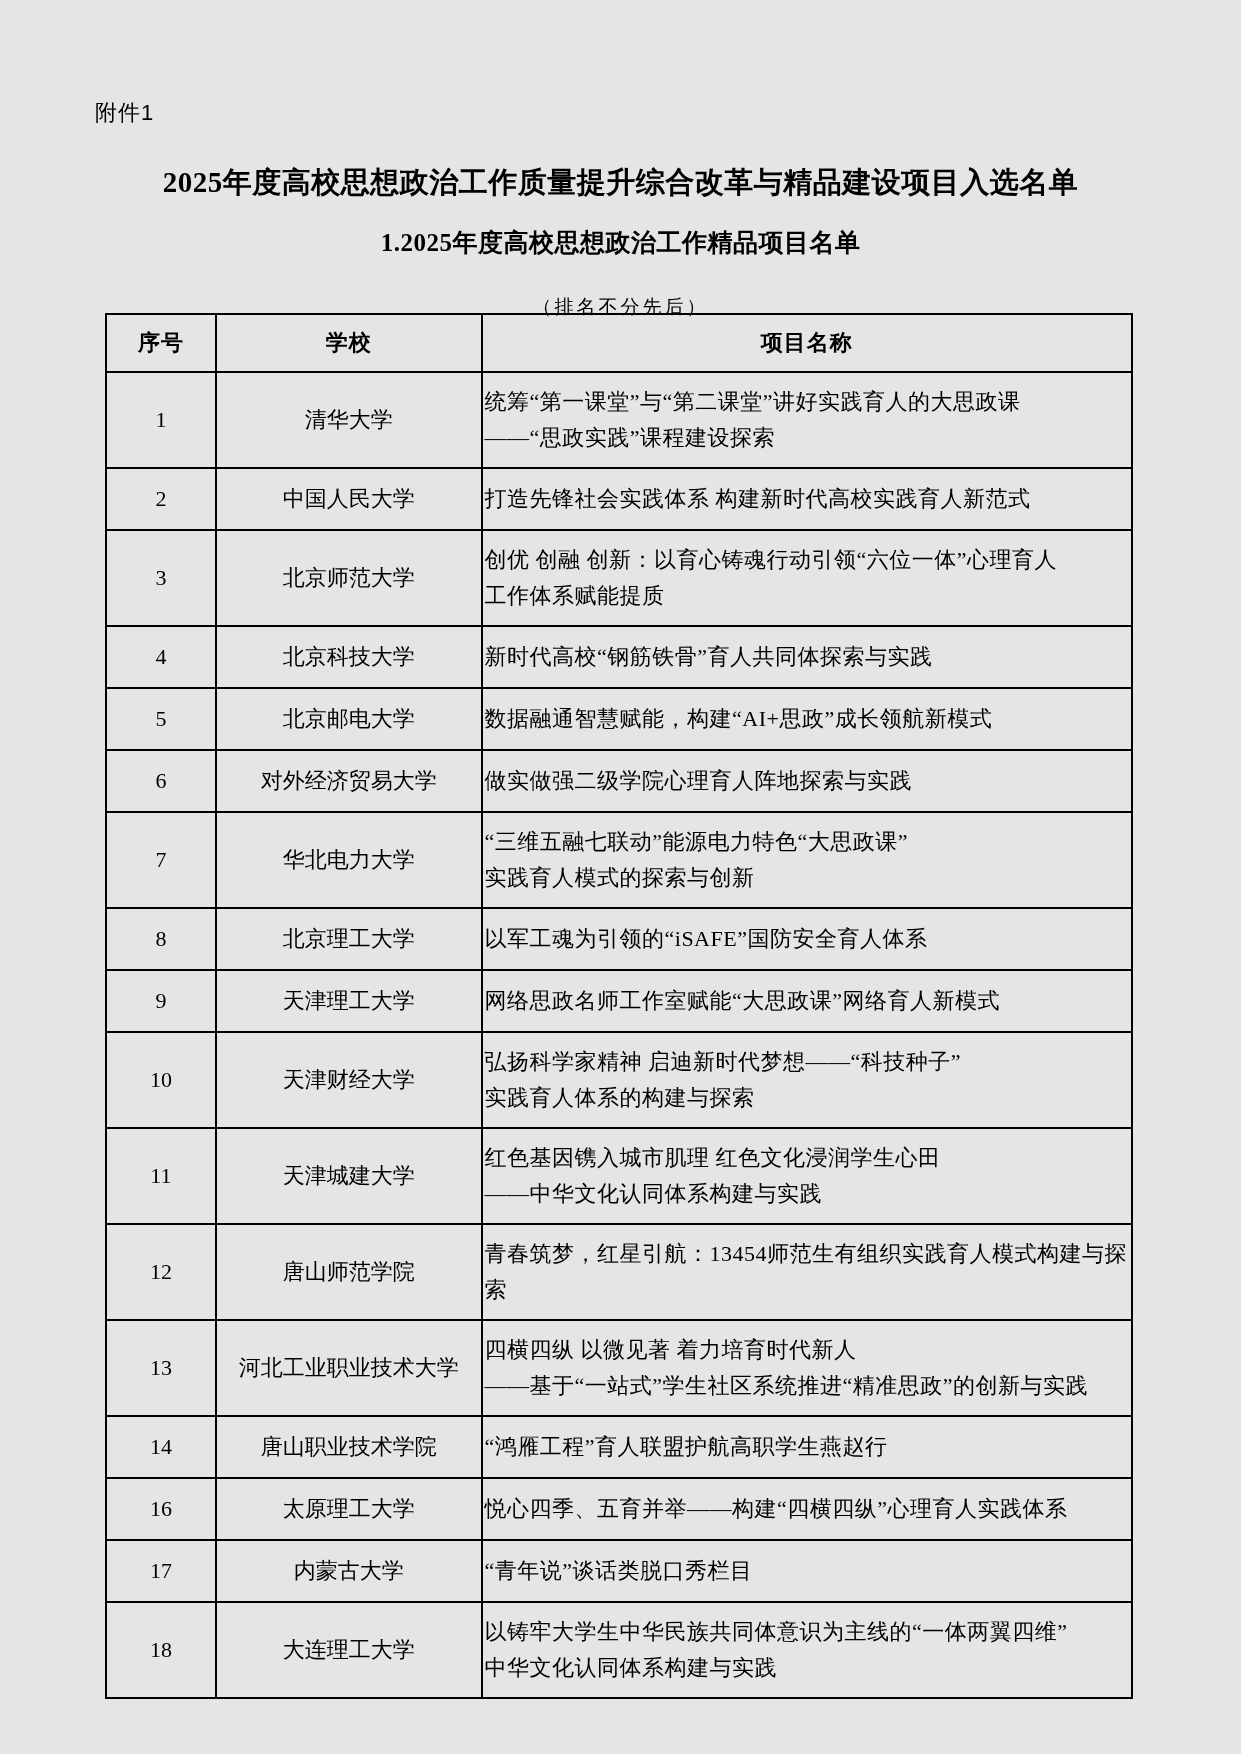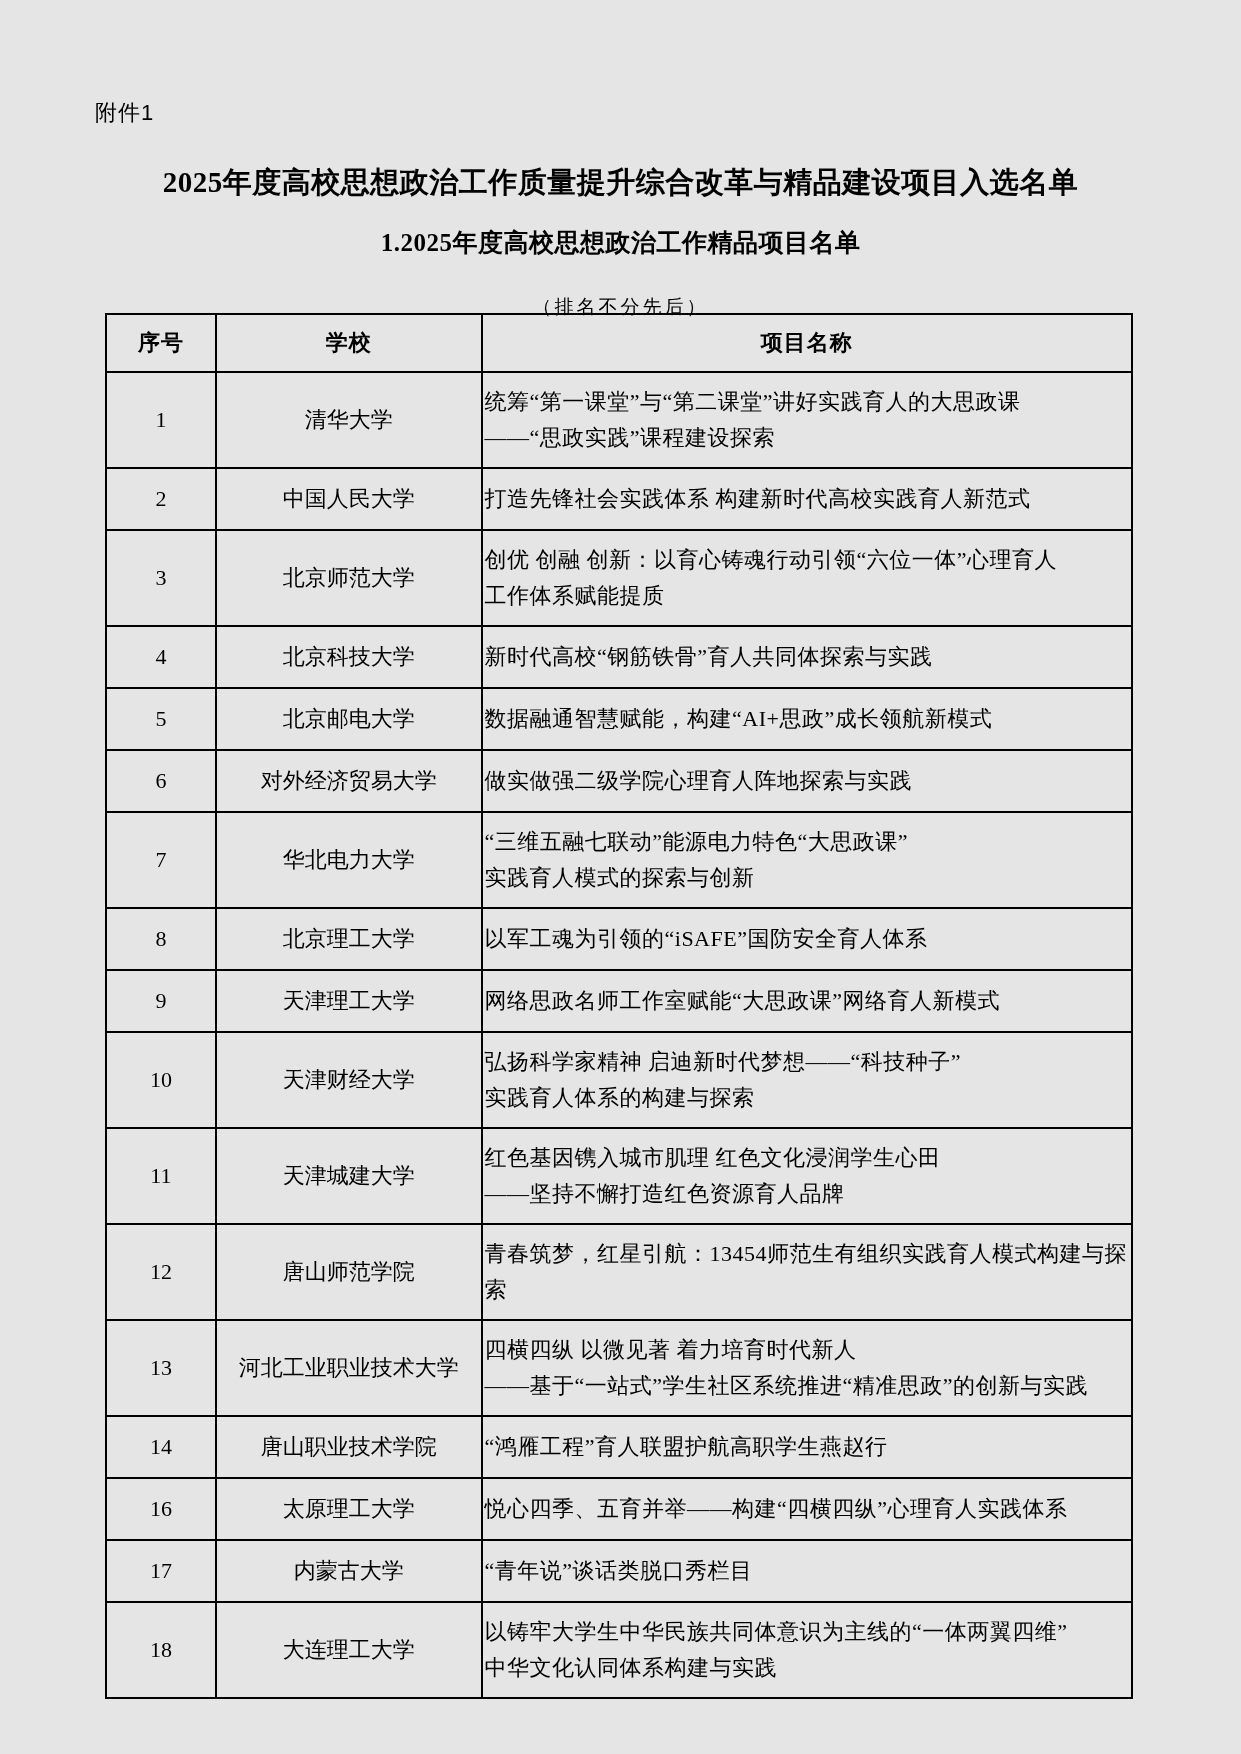--- a/index.html
+++ b/index.html
@@ -192,21 +192,21 @@
       <td class="cell-project">
             <div class="project-line">弘扬科学家精神 启迪新时代梦想——“科技种子”</div>
             <div class="project-line">实践育人体系的构建与探索</div>
           </td>
     </tr>
         <tr class="data-row">
       <td class="cell-no">11</td>
       <td class="cell-school">天津城建大学</td>
       <td class="cell-project">
             <div class="project-line">红色基因镌入城市肌理 红色文化浸润学生心田</div>
-            <div class="project-line">——坚持不懈打造红色资源育人品牌</div>
+            <div class="project-line">——中华文化认同体系构建与实践</div>
           </td>
     </tr>
         <tr class="data-row">
       <td class="cell-no">12</td>
       <td class="cell-school">唐山师范学院</td>
       <td class="cell-project">
             <div class="project-line">青春筑梦，红星引航：13454师范生有组织实践育人模式构建与探索</div>
           </td>
     </tr>
         <tr class="data-row">

